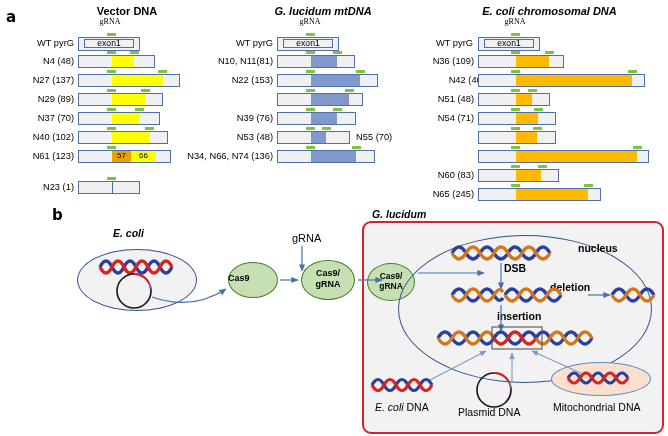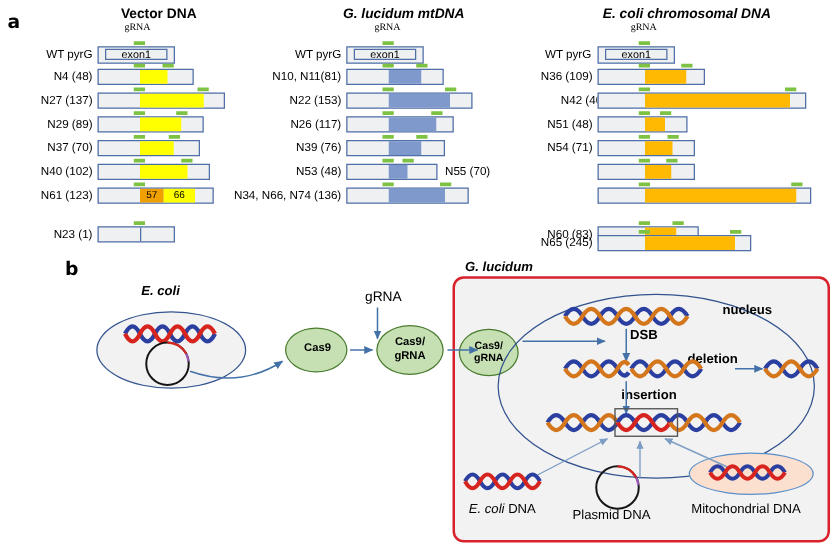--- a/index.html
+++ b/index.html
@@ -133,21 +133,20 @@
       <div class="gmark" style="left: 333px; top: -4px;"></div>
     </div>
     <div class="row" style="left: 0px; top: 74px; width: 668px;">
       <div class="rowlabel" style="left: 155px; width: 118px; text-align: right;">N22 (153)</div>
       <div class="bar" style="left: 277px; width: 101px;"></div>
       <div class="seg b" style="left: 311px; width: 49px; top: 1px;"></div>
       <div class="gmark" style="left: 306px; top: -4px;"></div>
       <div class="gmark" style="left: 356px; top: -4px;"></div>
     </div>
     <div class="row" style="left: 0px; top: 93px; width: 668px;">
-      <div class="rowlabel" style="left: 155px; width: 118px; text-align: right;">N26 (117)</div>
       <div class="bar" style="left: 277px; width: 86px;"></div>
       <div class="seg b" style="left: 311px; width: 38px; top: 1px;"></div>
       <div class="gmark" style="left: 306px; top: -4px;"></div>
       <div class="gmark" style="left: 345px; top: -4px;"></div>
     </div>
     <div class="row" style="left: 0px; top: 112px; width: 668px;">
       <div class="rowlabel" style="left: 155px; width: 118px; text-align: right;">N39 (76)</div>
       <div class="bar" style="left: 277px; width: 79px;"></div>
       <div class="seg b" style="left: 311px; width: 26px; top: 1px;"></div>
       <div class="gmark" style="left: 306px; top: -4px;"></div>
@@ -201,21 +200,21 @@
       <div class="seg o" style="left: 516px; width: 21px; top: 1px;"></div>
       <div class="gmark" style="left: 511px; top: -4px;"></div>
       <div class="gmark" style="left: 533px; top: -4px;"></div>
     </div>
     <div class="row" style="left: 0px; top: 150px; width: 668px;">
       <div class="bar" style="left: 478px; width: 171px;"></div>
       <div class="seg o" style="left: 516px; width: 121px; top: 1px;"></div>
       <div class="gmark" style="left: 511px; top: -4px;"></div>
       <div class="gmark" style="left: 633px; top: -4px;"></div>
     </div>
-    <div class="row" style="left: 0px; top: 181px; width: 644px;">
+    <div class="row" style="left: 0px; top: 169px; width: 644px;">
       <div class="rowlabel" style="left: 356px; width: 118px; text-align: right;">N60 (83)</div>
       <div class="bar" style="left: 478px; width: 81px;"></div>
       <div class="seg o" style="left: 516px; width: 25px; top: 1px;"></div>
       <div class="gmark" style="left: 511px; top: -4px;"></div>
       <div class="gmark" style="left: 538px; top: -4px;"></div>
     </div>
     <div class="row" style="left: 0px; top: 188px; width: 668px;">
       <div class="rowlabel" style="left: 356px; width: 118px; text-align: right;">N65 (245)</div>
       <div class="bar" style="left: 478px; width: 123px;"></div>
       <div class="seg o" style="left: 516px; width: 72px; top: 1px;"></div>
@@ -227,21 +226,21 @@
 <div class="bwrap">
   <div class="panel-letter" style="left:52px;top:1px;">b</div>
 
   <div class="redbox" style="left:362px;top:16px;width:302px;height:213px;"></div>
   <div class="lbl it" style="left:372px;top:3px;">G. lucidum</div>
 
   <div class="lbl it" style="left:113px;top:22px;">E. coli</div>
   <div class="ellipse" style="left:77px;top:44px;width:120px;height:62px;border:1.4px solid #33538f;background:#f2f2f2;"></div>
 
   <div class="ellipse" style="left:228px;top:57px;width:50px;height:36px;background:#c6e0b4;border:1.2px solid #4a7c2f;"></div>
-  <div class="lbl bold" style="left:228px;top:68px;width:52px;text-align:center;font-size:9px;">Cas9</div>
+  <div class="lbl bold" style="left:228px;top:68px;width:52px;font-size:9px;">Cas9</div>
 
   <div class="lbl" style="left:292px;top:27px;font-size:11px;">gRNA</div>
 
   <div class="ellipse" style="left:301px;top:55px;width:54px;height:40px;background:#c6e0b4;border:1.2px solid #4a7c2f;"></div>
   <div class="lbl bold" style="left:301px;top:63px;width:54px;text-align:center;font-size:9px;line-height:11px;">
      <span>Cas9/</span><br>
      <span>gRNA</span>
   </div>
 
   <div class="ellipse" style="left:367px;top:58px;width:48px;height:38px;background:#c6e0b4;border:1.2px solid #4a7c2f;"></div>

